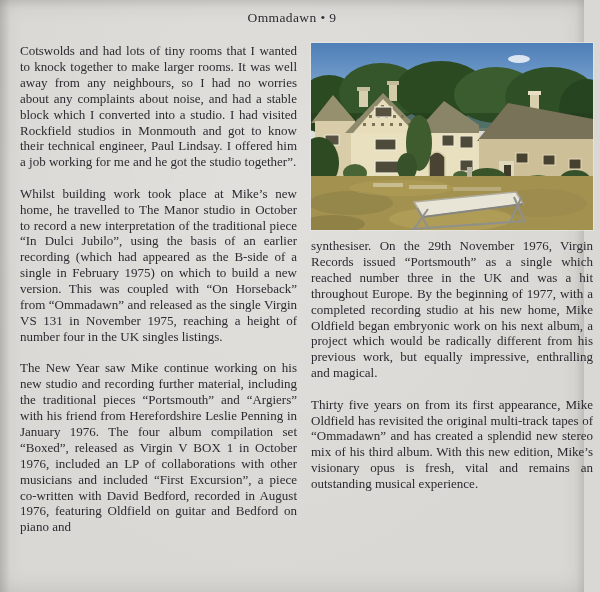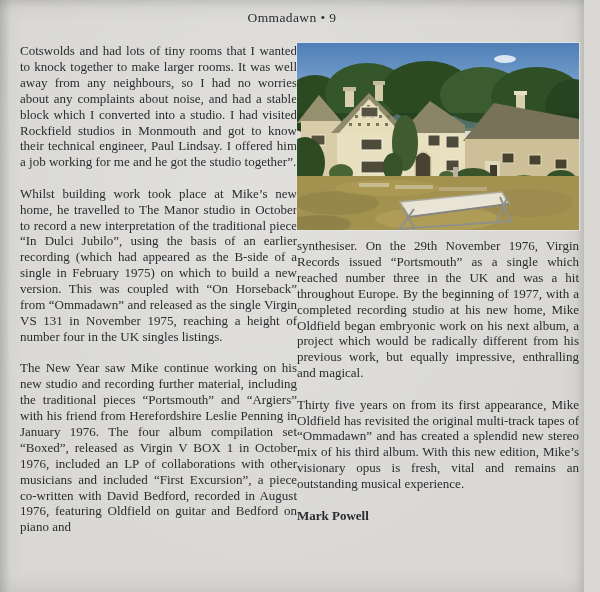--- a/index.html
+++ b/index.html
@@ -22,21 +22,21 @@
   .header{
     text-align:center;
     padding-top:9px;
     font-size:13.5px;
     line-height:18px;
     letter-spacing:0.4px;
     color:#2b2b31;
   }
   .content{
     display:flex;
-    gap:0;
+    gap:14px;
     padding:16px 7px 0 20px;
   }
   .col{
     font-size:13px;
     line-height:15.9px;
     text-align:justify;
     color:#2b2b31;
   }
   .col.left{flex:0 0 277px;width:277px;}
   .col.right{flex:0 0 282px;width:282px;}
@@ -173,17 +173,16 @@
             <line x1="117" y1="166" x2="103" y2="186"></line>
             <line x1="203" y1="154" x2="214" y2="179"></line>
             <line x1="211" y1="153" x2="199" y2="179"></line>
             <line x1="101" y1="186" x2="215" y2="178"></line>
           </g>
         </svg>
       </div>
 
       <p>synthesiser. On the 29th November 1976, Virgin Records issued “Portsmouth” as a single which reached number three in the UK and was a hit throughout Europe. By the beginning of 1977, with a completed recording studio at his new home, Mike Oldfield began embryonic work on his next album, a project which would be radically different from his previous work, but equally impressive, enthralling and magical.</p>
       <p>Thirty five years on from its first appearance, Mike Oldfield has revisited the original multi-track tapes of “Ommadawn” and has created a splendid new stereo mix of his third album. With this new edition, Mike’s visionary opus is fresh, vital and remains an outstanding musical experience.</p>
-      <p class="byline">Mark Powell</p>
 
     </div>
   </div>
 </div>
 
 </body></html>

